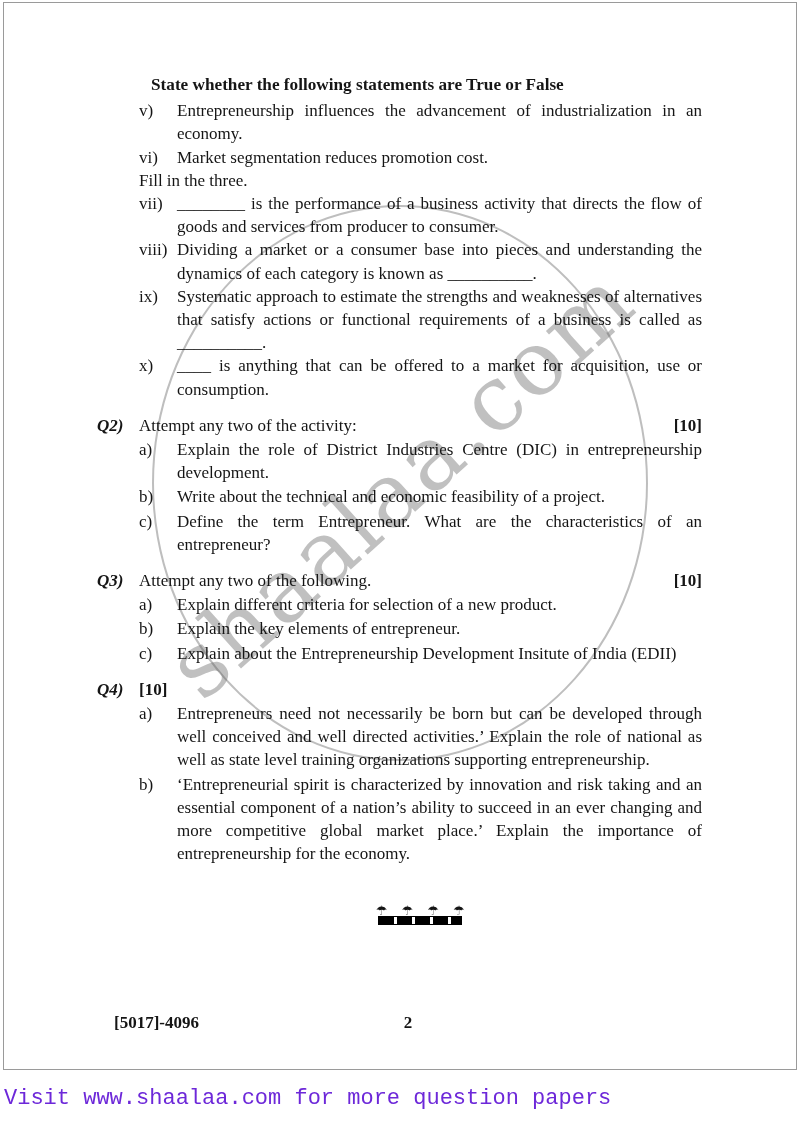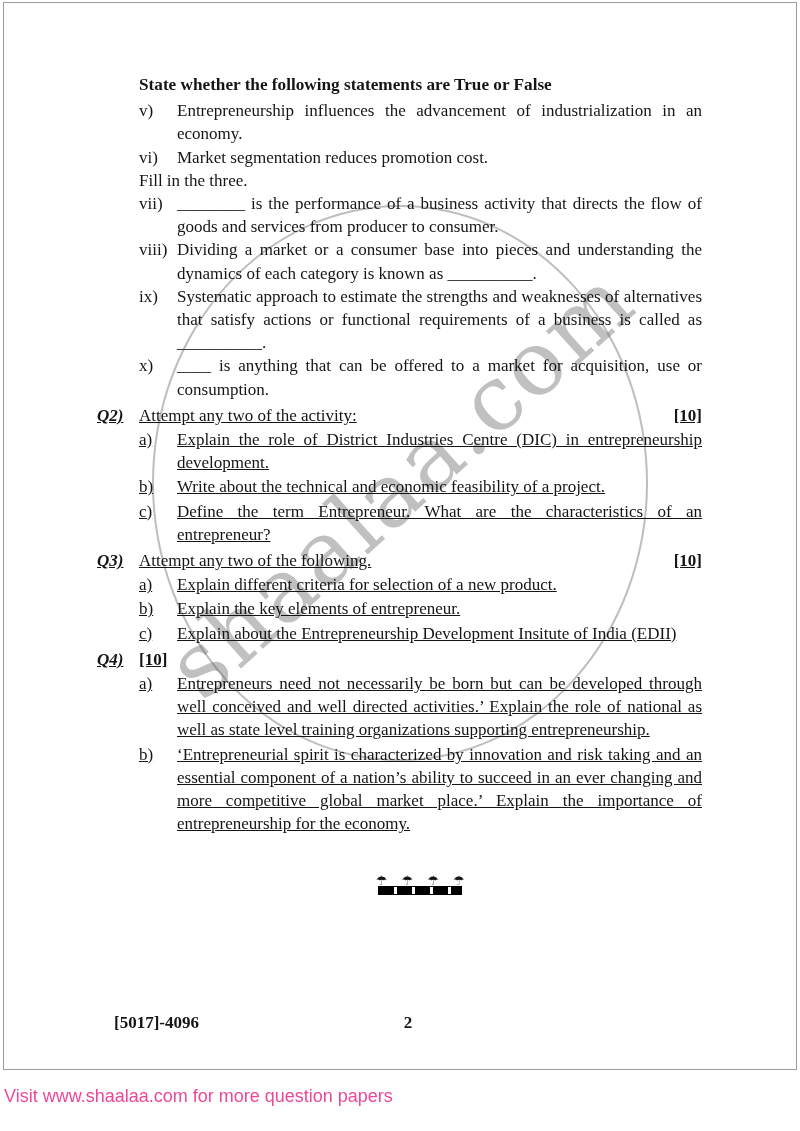--- a/index.html
+++ b/index.html
@@ -45,28 +45,28 @@
   
   .content {
     position: relative;
     z-index: 1;
     padding: 70px 94px 0 135px;
     font-size: 17px;
     line-height: 23.2px;
   }
   .heading {
     font-weight: bold;
-    margin: 0 0 3px 0;
+    margin: 0 0 3px 12px;
     font-size: 17.2px;
   }
   .item { display: flex; }
   .item .num { flex: 0 0 38px; }
   .item .txt { flex: 1; text-align: justify; }
   .fill-label { margin: 0; }
-  .q { margin-top: 3px; text-decoration: underline; }
+  .q { margin-top: 13px; }
   .qhead { display: flex; margin-left: -42px; }
   .qhead .qlabel { flex: 0 0 42px; font-weight: bold; font-style: italic; }
   .qhead .qprompt { flex: 1; }
   .qhead .qmarks { font-weight: bold; text-align: right; }
   .subs .item { margin-top: 1px; }
   
   .ornament-wrap {
     margin-top: 32px;
     text-align: center;
   }
@@ -103,23 +103,23 @@
     font-weight: bold;
     bottom: 0;
   }
   .footer .pagenum {
     display: block;
     text-align: center;
     font-weight: bold;
   }
   
   .site-note {
-    font-family: Liberation Sans, sans-serif;
-    font-size: 18px;
-    color: #ec4899;
+    font-family: Liberation Mono, monospace;
+    font-size: 22px;
+    color: #6d28d9;
     margin: 16px 0 0 4px;
   }
 </style>
 </head>
 <body>
 
 <div class="scan">
 
   <div class="watermark">
     <div class="wm-circle"></div>

